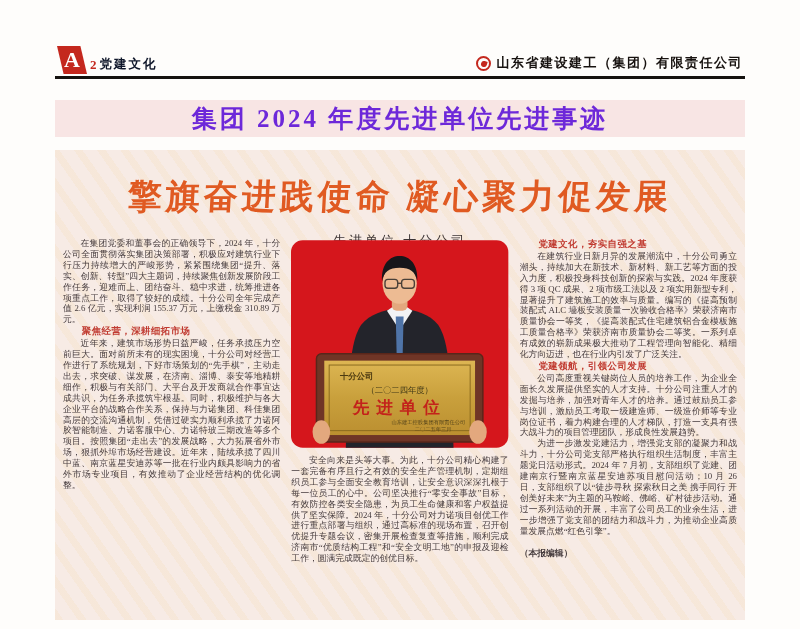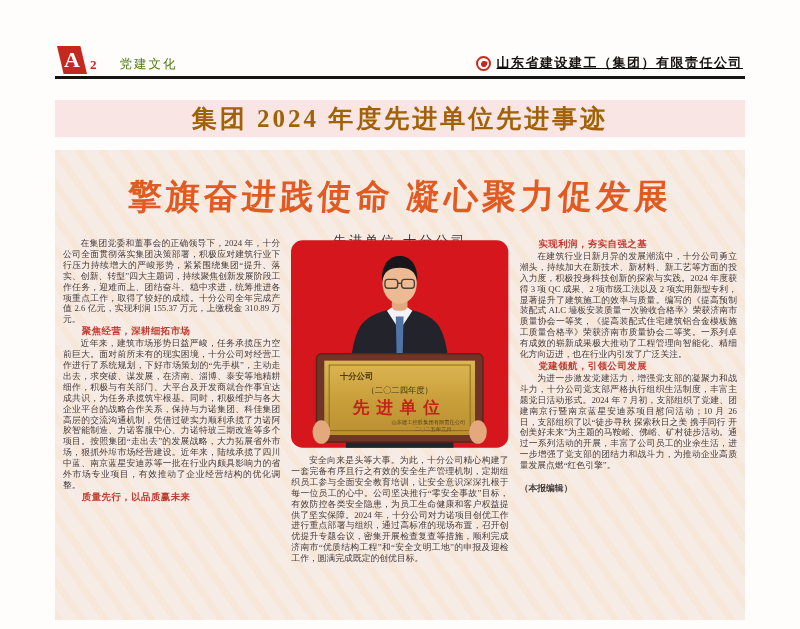--- a/index.html
+++ b/index.html
@@ -15,43 +15,43 @@
     display:flex;justify-content:space-between;align-items:flex-end;
   }
   .mast-left{display:flex;align-items:flex-end;gap:3px;}
   .a-logo{
     position:relative;width:30px;height:28px;background:#c4281e;
     clip-path:polygon(0 0,78% 0,100% 100%,22% 100%);
     color:#fff;font-weight:bold;font-size:22px;line-height:28px;text-align:center;
     font-family:"Liberation Serif",serif;
   }
   .page-num{color:#c4281e;font-size:13px;font-weight:bold;padding-bottom:1px;}
-  .section-name{color:#4d7c0f;font-size:12.5px;font-weight:normal;letter-spacing:2px;padding-bottom:1px;margin-left:20px;}
-  .mast-right{display:flex;align-items:center;gap:6px;padding-bottom:2px;text-decoration:underline;}
+  .section-name{color:#0f172a;font-size:12.5px;font-weight:bold;letter-spacing:2px;padding-bottom:1px;}
+  .mast-right{display:flex;align-items:center;gap:6px;padding-bottom:2px;}
   .seal-icon{
     width:15px;height:15px;border:2px solid #c4281e;border-radius:50%;
     position:relative;box-sizing:border-box;
   }
   .seal-icon::after{
     content:"";position:absolute;left:3px;top:3px;width:6px;height:6px;
     background:#c4281e;border-radius:50% 0 50% 50%;transform:rotate(15deg);
   }
   .org-name{
     color:#17120f;font-size:13px;font-weight:bold;letter-spacing:1.5px;
     font-family:"Liberation Serif",serif;
   }
   .mast-rule{position:absolute;left:55px;right:55px;top:76px;height:3px;background:#15120f;}
 
   
   .banner{
     position:absolute;left:55px;top:100px;width:690px;height:37px;
     background:#f8e5e4;display:flex;align-items:center;justify-content:center;
   }
   .banner-title{
-    color:#a16207;font-size:25px;font-weight:bold;letter-spacing:3px;
+    color:#6d28d9;font-size:25px;font-weight:bold;letter-spacing:3px;
     font-family:"Liberation Serif",serif;
   }
 
   
   .sheet{
     position:absolute;left:55px;top:150px;width:690px;height:470px;
     background:
       repeating-linear-gradient(55deg, rgba(246,227,203,.45) 0 7px, rgba(255,255,255,0) 7px 19px),
       #f7ebe5;
     box-sizing:border-box;
@@ -108,21 +108,20 @@
   <div class="sheet">
     <div class="headline">擎旗奋进践使命  凝心聚力促发展</div>
     <div class="sub-headline">先进单位  十分公司</div>
 
     <div class="cols">
 
       <div class="col">
         <p>在集团党委和董事会的正确领导下，2024 年，十分公司全面贯彻落实集团决策部署，积极应对建筑行业下行压力持续增大的严峻形势，紧紧围绕集团“提升、落实、创新、转型”四大主题词，持续聚焦创新发展阶段工作任务，迎难而上、团结奋斗、稳中求进，统筹推进各项重点工作，取得了较好的成绩。十分公司全年完成产值 2.6 亿元，实现利润 155.37 万元，上缴税金 310.89 万元。</p>
         <div class="sec-head">聚焦经营，深耕细拓市场</div>
         <p>近年来，建筑市场形势日益严峻，任务承揽压力空前巨大。面对前所未有的现实困境，十分公司对经营工作进行了系统规划，下好市场策划的“先手棋”，主动走出去，求突破、谋发展，在济南、淄博、泰安等地精耕细作，积极与有关部门、大平台及开发商就合作事宜达成共识，为任务承揽筑牢根基。同时，积极维护与各大企业平台的战略合作关系，保持与力诺集团、科佳集团高层的交流沟通机制，凭借过硬实力顺利承揽了力诺阿胶智能制造、力诺客服中心、力诺特玻三期改造等多个项目。按照集团“走出去”的发展战略，大力拓展省外市场，狠抓外埠市场经营建设。近年来，陆续承揽了四川中蓝、南京蓝星安迪苏等一批在行业内颇具影响力的省外市场专业项目，有效推动了企业经营结构的优化调整。</p>
-        <div class="sec-head">质量先行，以品质赢未来</div>
       </div>
 
       <div class="col">
         <div class="photo-wrap">
           <svg viewBox="0 0 222 212" xmlns="http://www.w3.org/2000/svg">
             <defs>
               <linearGradient id="gold" x1="0" y1="0" x2="0" y2="1">
                 <stop offset="0" stop-color="#ddb653"></stop>
                 <stop offset="0.5" stop-color="#c9a03c"></stop>
                 <stop offset="1" stop-color="#bb8f30"></stop>
@@ -161,23 +160,24 @@
             </g>
 
             <ellipse cx="31" cy="196" rx="9" ry="12" fill="#e3a87e"></ellipse>
             <ellipse cx="191" cy="196" rx="9" ry="12" fill="#e3a87e"></ellipse>
           </svg>
         </div>
         <p>安全向来是头等大事。为此，十分公司精心构建了一套完备有序且行之有效的安全生产管理机制，定期组织员工参与全面安全教育培训，让安全意识深深扎根于每一位员工的心中。公司坚决推行“零安全事故”目标，有效防控各类安全隐患，为员工生命健康和客户权益提供了坚实保障。2024 年，十分公司对力诺项目创优工作进行重点部署与组织，通过高标准的现场布置，召开创优提升专题会议，密集开展检查复查等措施，顺利完成济南市“优质结构工程”和“安全文明工地”的申报及迎检工作，圆满完成既定的创优目标。</p>
       </div>
 
       <div class="col">
-        <div class="sec-head">实现利润，夯实自强之基</div>
+        <div class="sec-head">党建文化，夯实自强之基</div>
         <p>在建筑行业日新月异的发展潮流中，十分公司勇立潮头，持续加大在新技术、新材料、新工艺等方面的投入力度，积极投身科技创新的探索与实践。2024 年度获得 3 项 QC 成果、2 项市级工法以及 2 项实用新型专利，显著提升了建筑施工的效率与质量。编写的《提高预制装配式 ALC 墙板安装质量一次验收合格率》荣获济南市质量协会一等奖，《提高装配式住宅建筑铝合金模板施工质量合格率》荣获济南市质量协会二等奖。一系列卓有成效的崭新成果极大推动了工程管理向智能化、精细化方向迈进，也在行业内引发了广泛关注。</p>
         <div class="sec-head">党建领航，引领公司发展</div>
+        <p>公司高度重视关键岗位人员的培养工作，为企业全面长久发展提供坚实的人才支持。十分公司注重人才的发掘与培养，加强对青年人才的培养。通过鼓励员工参与培训，激励员工考取一级建造师、一级造价师等专业岗位证书，着力构建合理的人才梯队，打造一支具有强大战斗力的项目管理团队，形成良性发展趋势。</p>
         <p>为进一步激发党建活力，增强党支部的凝聚力和战斗力，十分公司党支部严格执行组织生活制度，丰富主题党日活动形式。2024 年 7 月初，支部组织了党建、团建南京行暨南京蓝星安迪苏项目慰问活动；10 月 26 日，支部组织了以“徒步寻秋 探索秋日之美 携手同行 开创美好未来”为主题的马鞍峪、佛峪、矿村徒步活动。通过一系列活动的开展，丰富了公司员工的业余生活，进一步增强了党支部的团结力和战斗力，为推动企业高质量发展点燃“红色引擎”。</p>
         <p class="byline">（本报编辑）</p>
       </div>
 
     </div>
   </div>
 
 </div>
 
 </body></html>

